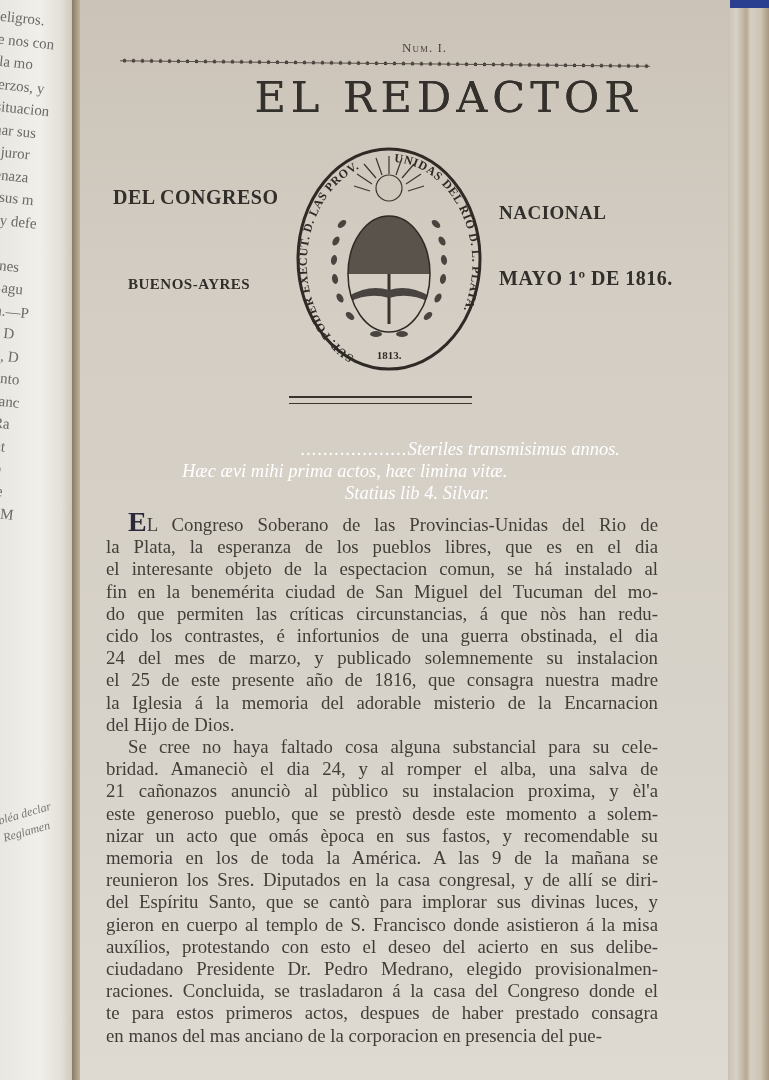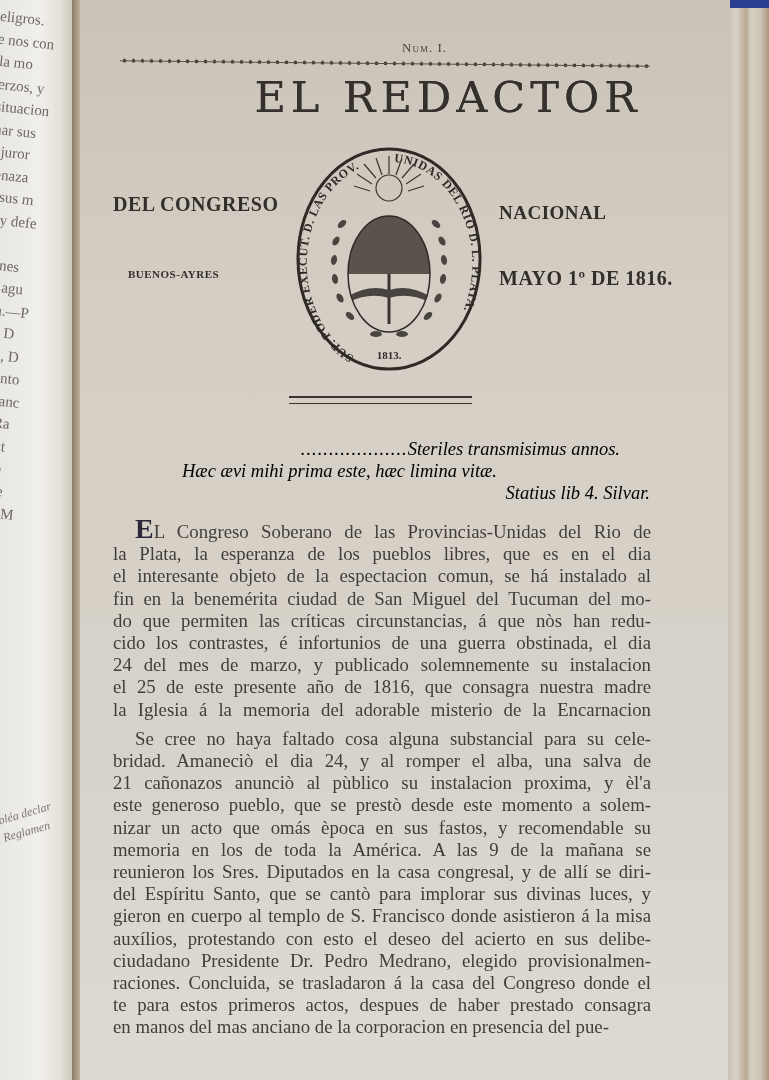--- a/index.html
+++ b/index.html
@@ -59,42 +59,42 @@
     position: absolute; left: 80px; top: 72px; width: 640px; text-align: center;
     font-size: 43px; font-weight: normal; letter-spacing: 5px; color: #34302c;
     font-family: "DejaVu Serif", serif;
     text-shadow: 0 0 0.5px #34302c;
     margin-left: 48px;
   }
   .hdr {
     position: absolute; font-weight: bold; color: #322e2a; letter-spacing: 0.5px;
     font-family: "Liberation Serif", serif;
   }
-  .hdr-congreso { left: 113px; top: 193px; font-size: 20px; }
+  .hdr-congreso { left: 113px; top: 186px; font-size: 20px; }
   .hdr-nacional { left: 499px; top: 202px; font-size: 19px; }
-  .hdr-ba { left: 128px; top: 268px; font-size: 11px; }
+  .hdr-ba { left: 128px; top: 276px; font-size: 15px; }
   .hdr-date { left: 499px; top: 267px; font-size: 20px; }
   .seal { position: absolute; left: 294px; top: 146px; width: 190px; height: 226px; }
   .dbl-rule {
     position: absolute; left: 289px; top: 396px; width: 183px; height: 5px;
     border-top: 2px solid #3a3430; border-bottom: 1px solid #3a3430;
   }
   .epigraph {
     position: absolute; left: 180px; top: 438px; width: 470px;
-    font-style: italic; font-size: 18.5px; line-height: 22px; color: #000000;
+    font-style: italic; font-size: 18.5px; line-height: 22px; color: #ffffff;
   }
   .epigraph .l1 { text-align: right; padding-right: 30px; }
   .epigraph .l1 .dots { letter-spacing: 1px; }
   .epigraph .l2 { padding-left: 2px; }
-  .epigraph .l3 { padding-left: 165px; text-align: right; }
+  .epigraph .l3 { padding-left: 165px; }
   .body-text {
     position: absolute; left: 106px; top: 512px; width: 552px;
     font-size: 18.8px; line-height: 22.2px; color: #423d38; text-align: justify;
   }
-  .body-text p { margin: 7px; }
+  .body-text p { margin: 0; }
   .body-text .line { display: block; text-align-last: justify; white-space: nowrap; }
   .body-text .line.last { text-align-last: left; }
   .dropcap { font-size: 28px; font-weight: bold; color: #2c2a3a; line-height: 20px; }
   .indent { padding-left: 22px; }
 </style>
 </head>
 <body>
 
 <div class="left-page">
   <div class="lp-text" id="lp-text">
@@ -209,35 +209,36 @@
     <line x1="95" y1="128" x2="95" y2="178" stroke="#3a3430" stroke-width="3"></line>
     <path d="M 55 150 Q 75 138 95 144 Q 115 138 135 150 L 135 156 Q 115 146 95 152 Q 75 146 55 156 Z" fill="#4a4440"></path>
   </g>
   <ellipse cx="95" cy="128" rx="41" ry="58" fill="none" stroke="#2f2a26" stroke-width="1.5"></ellipse>
 </svg>
 
 <div class="dbl-rule"></div>
 
 <div class="epigraph">
   <div class="l1"><span class="dots">...................</span><span>Steriles transmisimus annos.</span></div>
-  <div class="l2">Hæc ævi mihi prima este, hæc limina vitæ.</div>
+  <div class="l2">Hæc ævi mihi prima actos, hæc limina vitæ.</div>
   <div class="l3">Statius lib 4. Silvar.</div>
 </div>
 
 <div class="body-text">
   <p id="p1">
       <span class="line indent"><span class="dropcap">E</span>L Congreso Soberano de las Provincias-Unidas del Rio de</span>
       <span class="line">la Plata, la esperanza de los pueblos libres, que es en el dia</span>
       <span class="line">el interesante objeto de la espectacion comun, se há instalado al</span>
       <span class="line">fin en la benemérita ciudad de San Miguel del Tucuman del mo-</span>
       <span class="line">do que permiten las críticas circunstancias, á que nòs han redu-</span>
       <span class="line">cido los contrastes, é infortunios de una guerra obstinada, el dia</span>
       <span class="line">24 del mes de marzo, y publicado solemnemente su instalacion</span>
       <span class="line">el 25 de este presente año de 1816, que consagra nuestra madre</span>
       <span class="line">la Iglesia á la memoria del adorable misterio de la Encarnacion</span>
+      <span class="line last">del Hijo de Dios.</span>
     </p>
   <p id="p2">
       <span class="line indent">Se cree no haya faltado cosa alguna substancial para su cele-</span>
       <span class="line">bridad. Amaneciò el dia 24, y al romper el alba, una salva de</span>
       <span class="line">21 cañonazos anunciò al pùblico su instalacion proxima, y èl'a</span>
       <span class="line">este generoso pueblo, que se prestò desde este momento a solem-</span>
       <span class="line">nizar un acto que omás època en sus fastos, y recomendable su</span>
       <span class="line">memoria en los de toda la América. A las 9 de la mañana se</span>
       <span class="line">reunieron los Sres. Diputados en la casa congresal, y de allí se diri-</span>
       <span class="line">del Espíritu Santo, que se cantò para implorar sus divinas luces, y</span>

